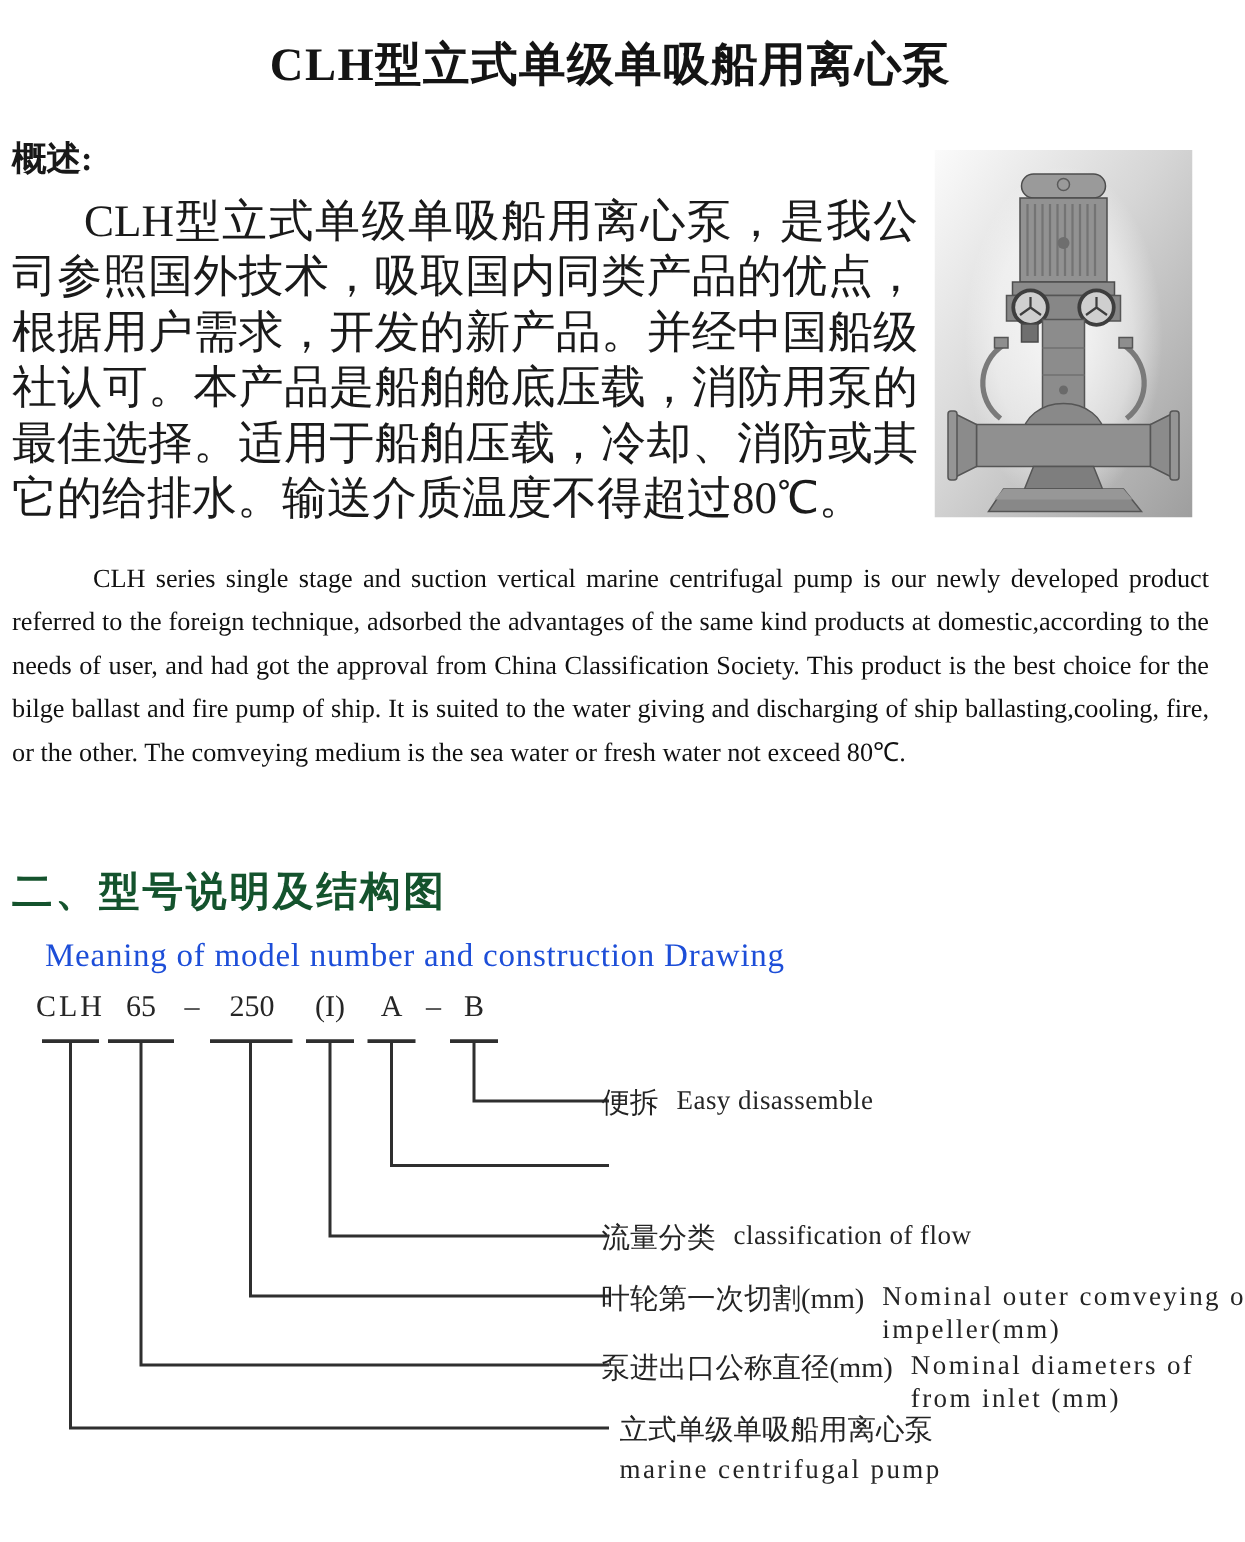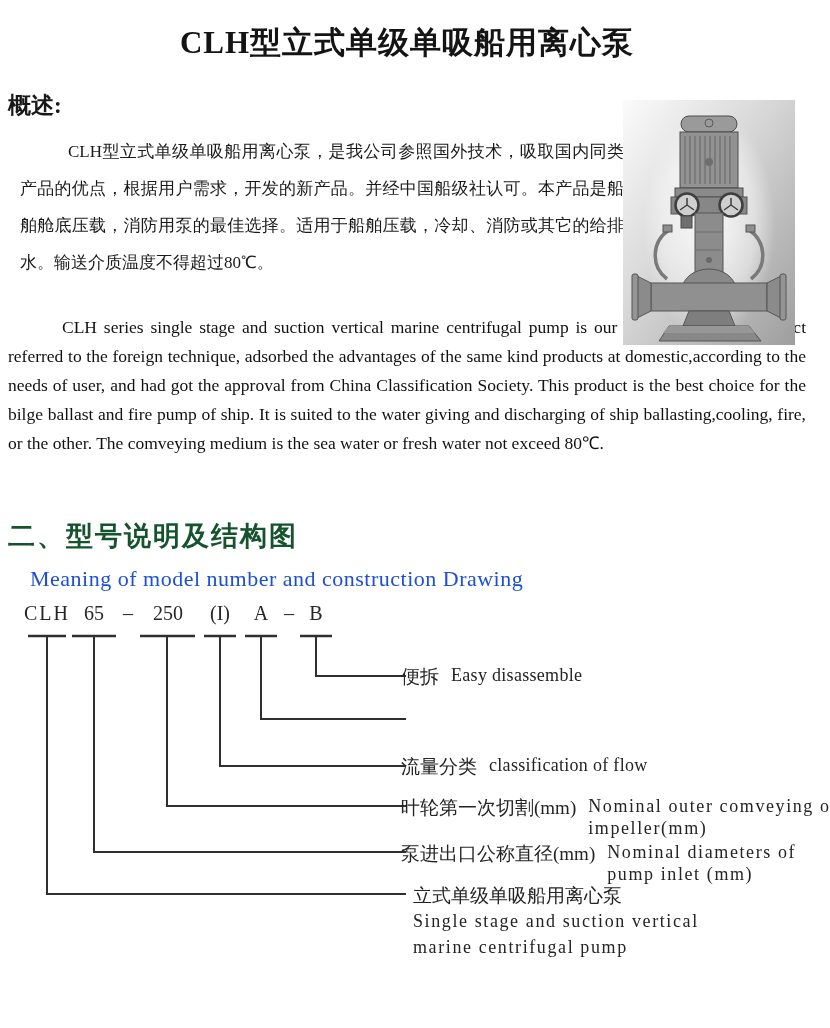--- a/index.html
+++ b/index.html
@@ -22,30 +22,30 @@
     letter-spacing: 1px;
     color: #141414;
   }
   .overview-heading {
     margin: 0 0 8px 0;
     font-size: 23px;
     font-weight: bold;
     color: #181818;
   }
   .para-cn {
-    margin: 12px;
+    margin: 0;
     width: 604px;
-    font-size: 17px;
+    font-size: 30px;
     line-height: 37px;
     text-align: justify;
     text-indent: 48px;
     color: #1a1a1a;
   }
   .para-en {
-    margin: 32px 0 0 0;
+    margin: 20px 0 0 0;
     font-size: 17.5px;
     line-height: 29px;
     text-align: justify;
     text-indent: 54px;
     color: #111111;
   }
   .product-photo {
     position: absolute;
     left: 623px;
     top: 100px;
@@ -216,23 +216,22 @@
       <span class="en">classification of flow</span>
     </div>
 
     <div class="lbl" style="top:193px">
       <span class="zh">叶轮第一次切割(mm)</span>
       <span class="en sp"><span>Nominal outer comveying of</span><br><span>impeller(mm)</span></span>
     </div>
 
     <div class="lbl" style="top:239px">
       <span class="zh">泵进出口公称直径(mm)</span>
-      <span class="en sp"><span>Nominal diameters of</span><br><span>pump inlet (mm)</span></span>
+      <span class="en sp"><span>Nominal diameters of</span><br><span>from inlet (mm)</span></span>
     </div>
 
     <div class="lbl-block" style="top:282px">
       <div class="zh">立式单级单吸船用离心泵</div>
-      <div class="en">Single stage and suction vertical</div>
       <div class="en">marine centrifugal pump</div>
     </div>
 
   </div>
 </div>
 
 </body></html>

